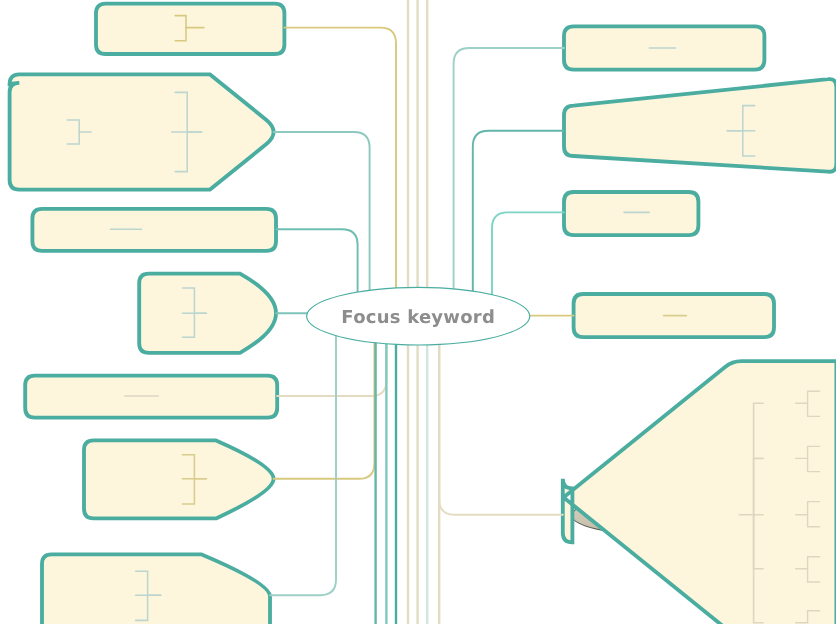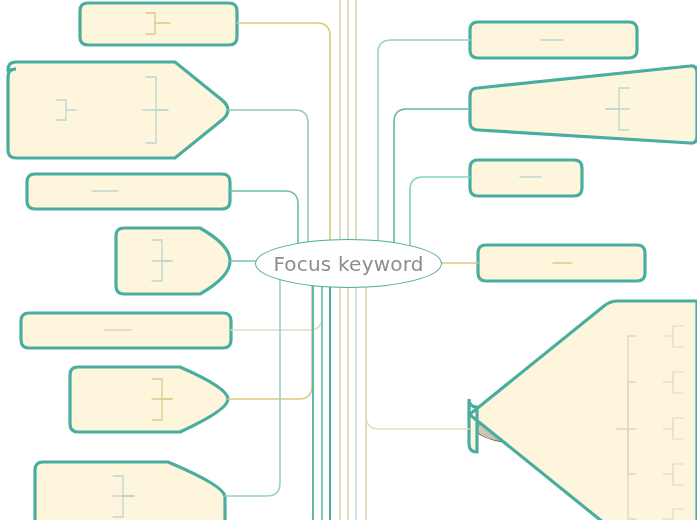--- a/index.html
+++ b/index.html
@@ -51,21 +51,21 @@
     position:absolute;
     left:255px;top:239px;width:187px;height:49px;
     border-radius:50%;
     background:#ffffff;
     border:1.6px solid #4aada0;
     display:flex;align-items:center;justify-content:center;
     box-sizing:border-box;
     z-index:40;
   }
   #center-node span{
-    font-size:20px;font-weight:normal;color:#8d8d8d;letter-spacing:.2px;
+    font-size:15px;font-weight:bold;color:#8d8d8d;letter-spacing:.2px;
   }
 
   .trunk{position:absolute;left:0;top:0;width:697px;height:520px;overflow:visible;z-index:5;}
   .bodyfill{z-index:10;}
   .connlayer{z-index:12;}
   .nodelayer{z-index:20;}
 </style>
 </head>
 <body>
 

